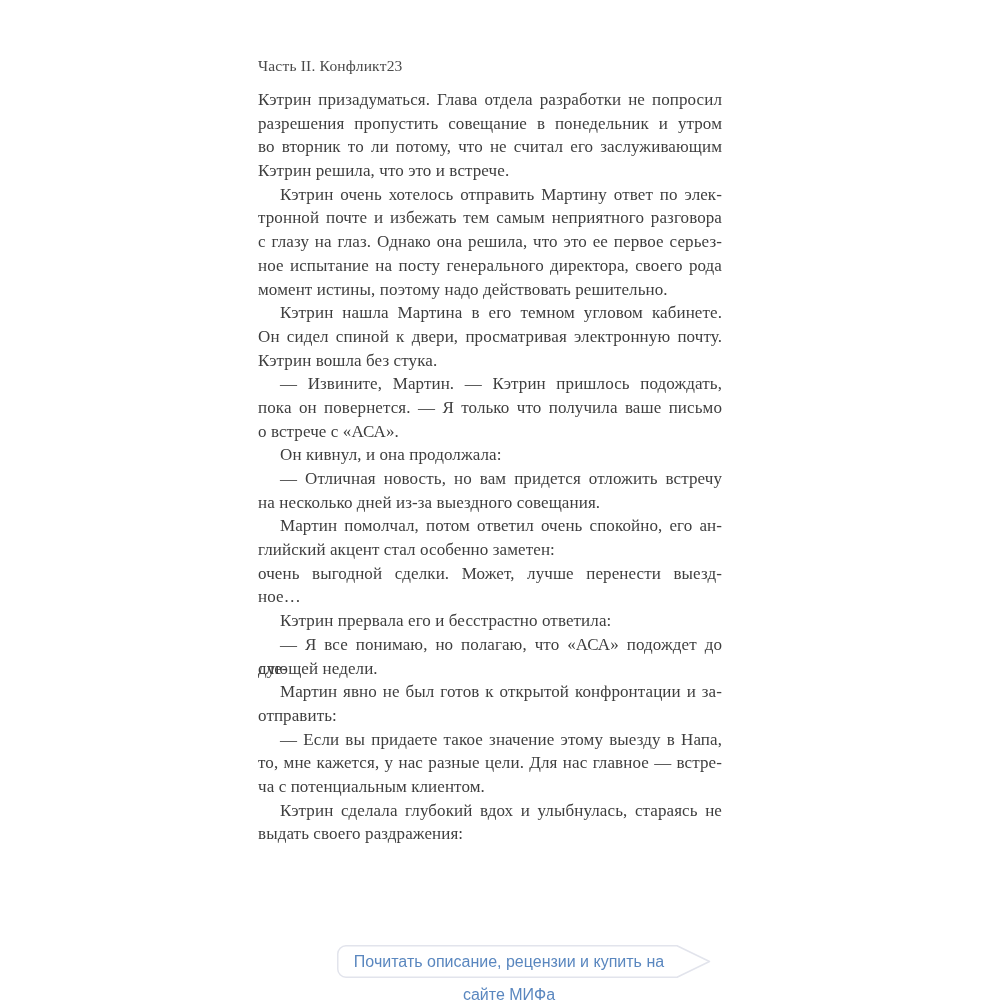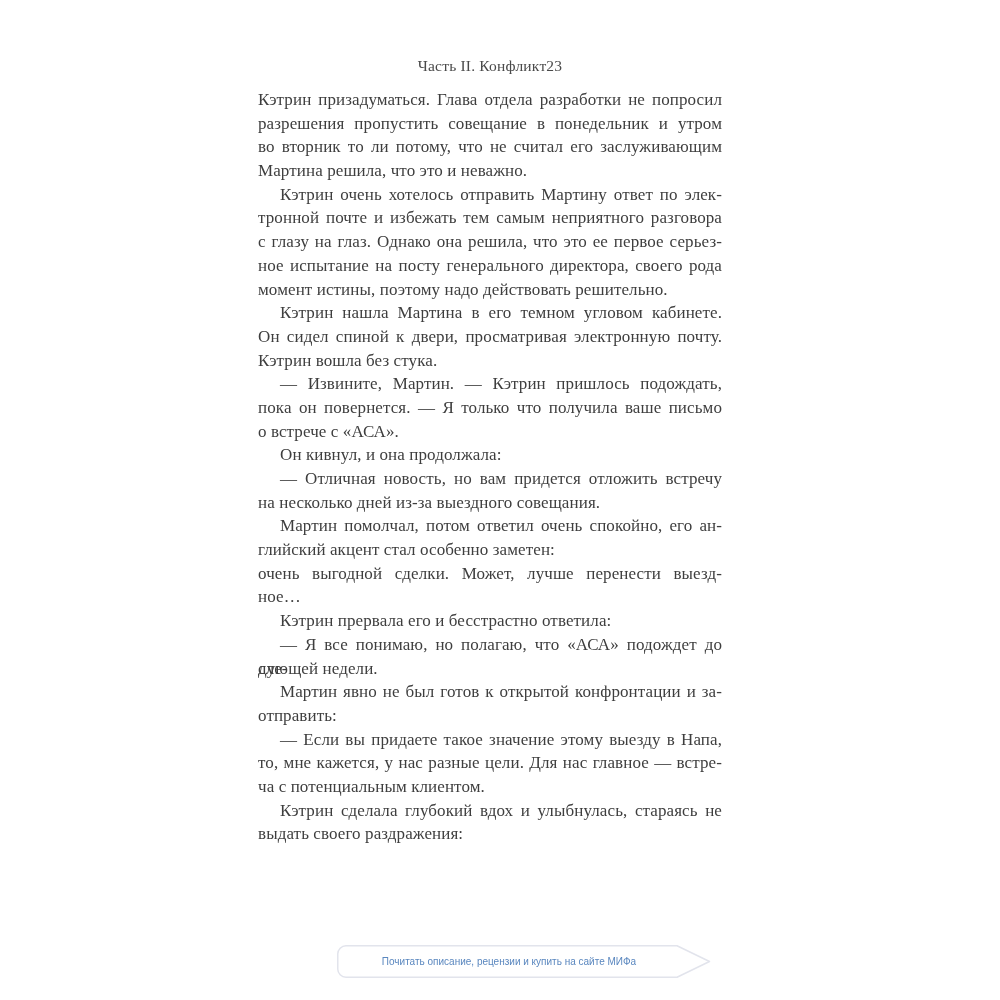--- a/index.html
+++ b/index.html
@@ -18,21 +18,21 @@
   }
   .page {
     position: relative;
     width: 1000px; height: 1000px;
     background: var(--bg);
   }
   .page-header {
     position: absolute;
     left: 258px; top: 57px; width: 464px;
     display: flex;
-    justify-content: center;
+    justify-content: flex-start;
     align-items: baseline;
     font-size: 15.5px;
     color: var(--header-text);
     letter-spacing: 0.2px;
   }
   .body-text {
     position: absolute;
     left: 258px; top: 88px; width: 464px;
     color: var(--body-text);
   }
@@ -64,39 +64,39 @@
     width: 374px; height: 33px;
     display: block;
   }
   .footer-link .label {
     position: absolute;
     left: 0; top: 0;
     width: 344px; height: 33px;
     line-height: 33px;
     text-align: center;
     font-family: "Liberation Sans", sans-serif;
-    font-size: 10px;
+    font-size: 16px;
     color: var(--footer-link);
   }
 </style>
 </head>
 <body>
 
 <div class="page">
 
   <div class="page-header">
     <span>Часть II. Конфликт</span>
     <span>23</span>
   </div>
 
   <div class="body-text">
       <div class="line">Кэтрин призадуматься. Глава отдела разработки не попросил</div>
       <div class="line">разрешения пропустить совещание в понедельник и утром</div>
       <div class="line">во вторник то ли потому, что не считал его заслуживающим</div>
-      <div class="line last">Мартина решила, что это и неважно.</div>
+      <div class="line last">Кэтрин решила, что это и встрече.</div>
       <div class="line indent">Кэтрин очень хотелось отправить Мартину ответ по элек-</div>
       <div class="line">тронной почте и избежать тем самым неприятного разговора</div>
       <div class="line">с глазу на глаз. Однако она решила, что это ее первое серьез-</div>
       <div class="line">ное испытание на посту генерального директора, своего рода</div>
       <div class="line last">момент истины, поэтому надо действовать решительно.</div>
       <div class="line indent">Кэтрин нашла Мартина в его темном угловом кабинете.</div>
       <div class="line">Он сидел спиной к двери, просматривая электронную почту.</div>
       <div class="line last">Кэтрин вошла без стука.</div>
       <div class="line indent">— Извините, Мартин. — Кэтрин пришлось подождать,</div>
       <div class="line">пока он повернется. — Я только что получила ваше письмо</div>

